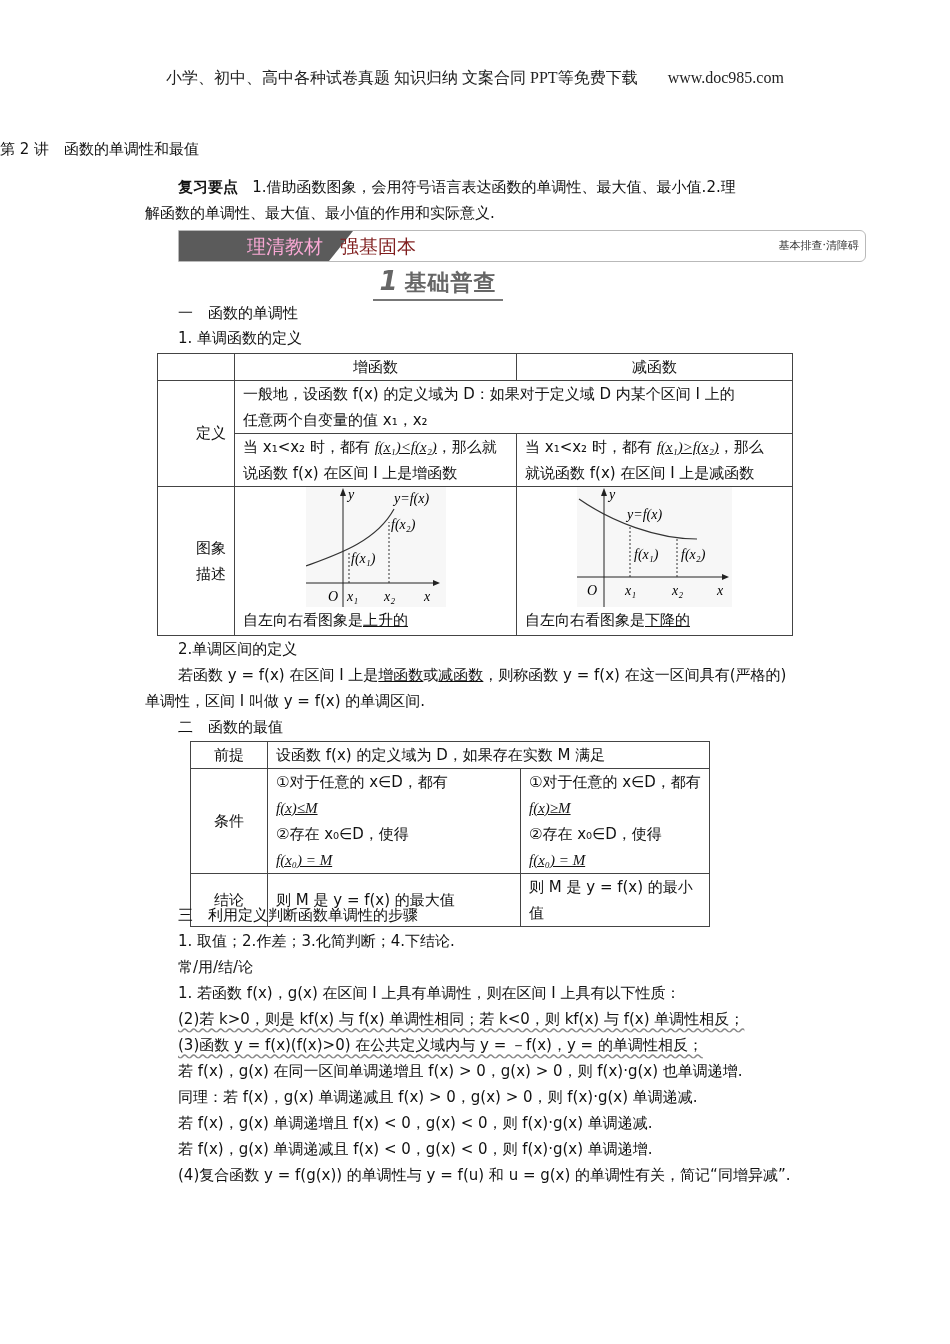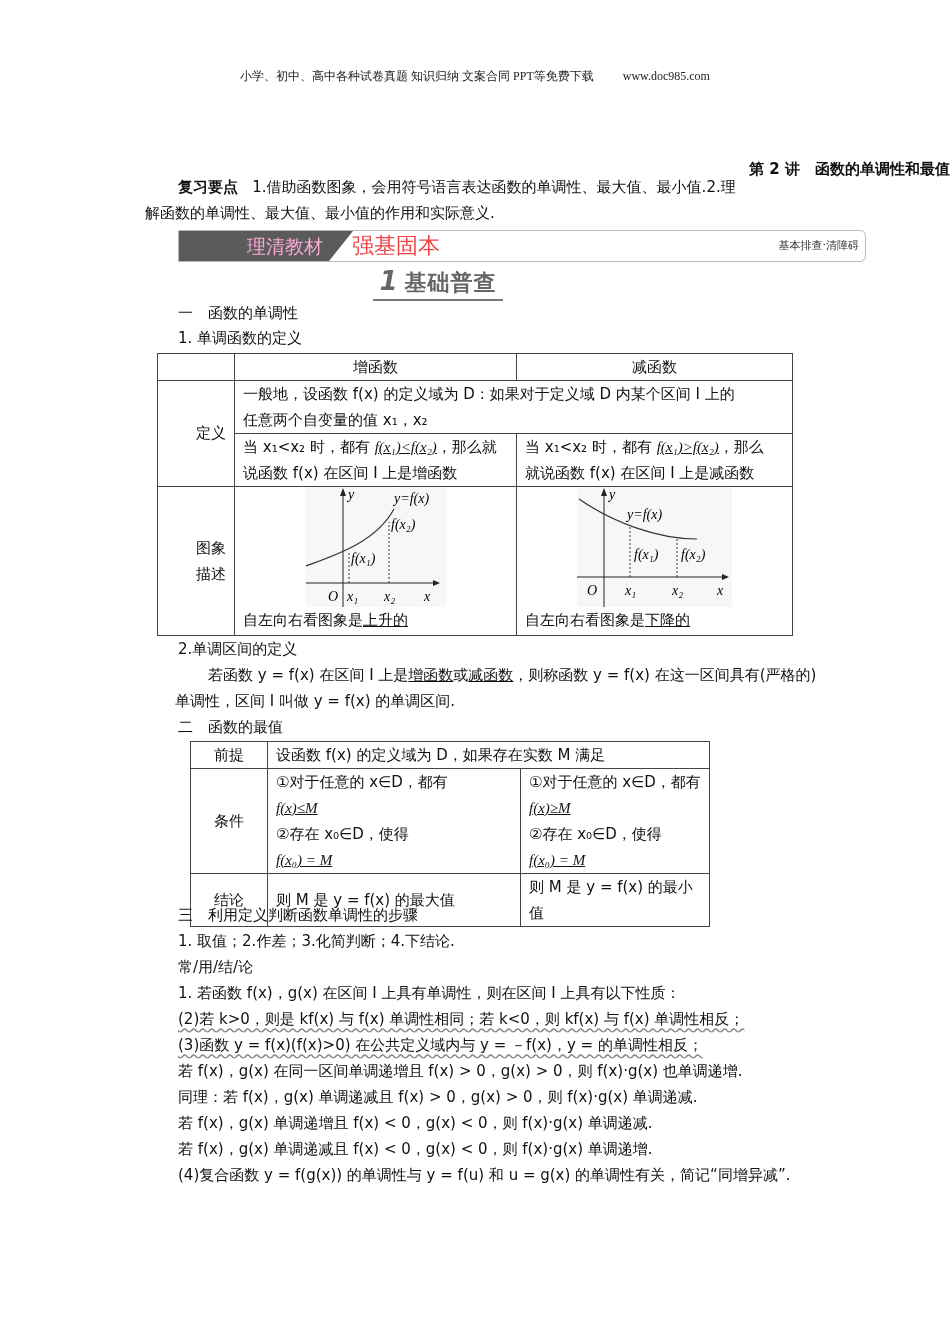--- a/index.html
+++ b/index.html
@@ -1,31 +1,31 @@
 <!DOCTYPE html>
 <html><head>
 <meta charset="utf-8">
 <style>
   html, body { margin:0; padding:0; background:#fff; }
   body { width:950px; height:1344px; position:relative; overflow:hidden;
          font-family:"DejaVu Sans", sans-serif; color:#111; font-size:15px; }
   .abs { position:absolute; }
-  .topbanner { left:0; width:950px; top:68px; text-align:center; font-size:12px;
+  .topbanner { left:0; width:950px; top:68px; text-align:center; font-size:16px;
                font-family:"Liberation Serif","DejaVu Serif", serif; color:#222; }
   .topbanner .url { margin-left:26px; }
-  .title { left:0; width:950px; top:160px; text-align:right; font-size:15px;font-weight:bold; }
+  .title { left:0; width:950px; top:140px; text-align:left; font-size:15px; }
   .para { font-size:15px; line-height:26px; }
   .ind { text-indent:33px; }
   .secbar { left:178px; top:230px; width:686px; height:30px; border:1px solid #b9b9b9;
             border-radius:0 6px 6px 0; background:#fff; overflow:hidden; }
   .secbar .dark { position:absolute; left:0; top:0; width:150px; height:30px; background:#5b5b5b; color:#f9a8d4;
                   font-size:19px; line-height:30px; text-align:right; padding-right:6px; box-sizing:border-box; }
   .secbar .wedge { position:absolute; left:150px; top:0; width:0; height:0;
                    border-top:30px solid #5b5b5b; border-right:24px solid transparent; }
-  .secbar .light { position:absolute; left:173px; top:0; font-size:22px; line-height:30px; color:#ef4444; }
+  .secbar .light { position:absolute; left:161px; top:0; font-size:19px; line-height:30px; color:#7f1d1d; }
   .secbar .right { position:absolute; right:6px; top:0; font-size:11px; line-height:30px; color:#333;
                    font-family:"DejaVu Serif", serif; }
   .basic { left:0; width:876px; top:266px; text-align:center; }
   .basic span { display:inline-block; font-size:22px; font-weight:bold; color:#666; border-bottom:2px solid #777;
                 padding:0 6px 1px 6px; letter-spacing:1px; }
   .basic .num { font-style:italic; font-size:26px; margin-right:6px; }
   table { border-collapse:collapse; position:absolute; }
   td { border:1px solid #444; padding:0 8px; font-size:15px; vertical-align:middle; }
   .t1 { left:157px; top:353px; width:636px; }
   .t1 td.head { text-align:center; height:26px; }
@@ -135,21 +135,21 @@
         <text x="95" y="108" class="it" font-size="14">x₂</text>
         <text x="140" y="108" class="it" font-size="14">x</text>
       </svg>
       <div style="line-height:26px"><span>自左向右看图象是</span><span class="u">下降的</span></div>
     </td>
   </tr>
 </tbody>
   </table>
 
 <div class="abs para" style="left:178px; top:636px;">2.单调区间的定义</div>
-<div class="abs para" style="left:145px; top:662px; width:670px;margin-left:30px;">
+<div class="abs para" style="left:145px; top:662px; width:670px;">
   <div class="ind"><span>若函数 y = f(x) 在区间 I 上是</span><span class="u">增函数</span><span>或</span><span class="u">减函数</span><span>，则称函数 y = f(x) 在这一区间具有(严格的)</span></div>
   <div>单调性，区间 I 叫做 y = f(x) 的单调区间.</div>
 </div>
 
 <div class="abs para" style="left:178px; top:714px;">二　函数的最值</div>
 
 <table class="t2">
   <tbody>
       <tr>
     <td class="label">前提</td>

